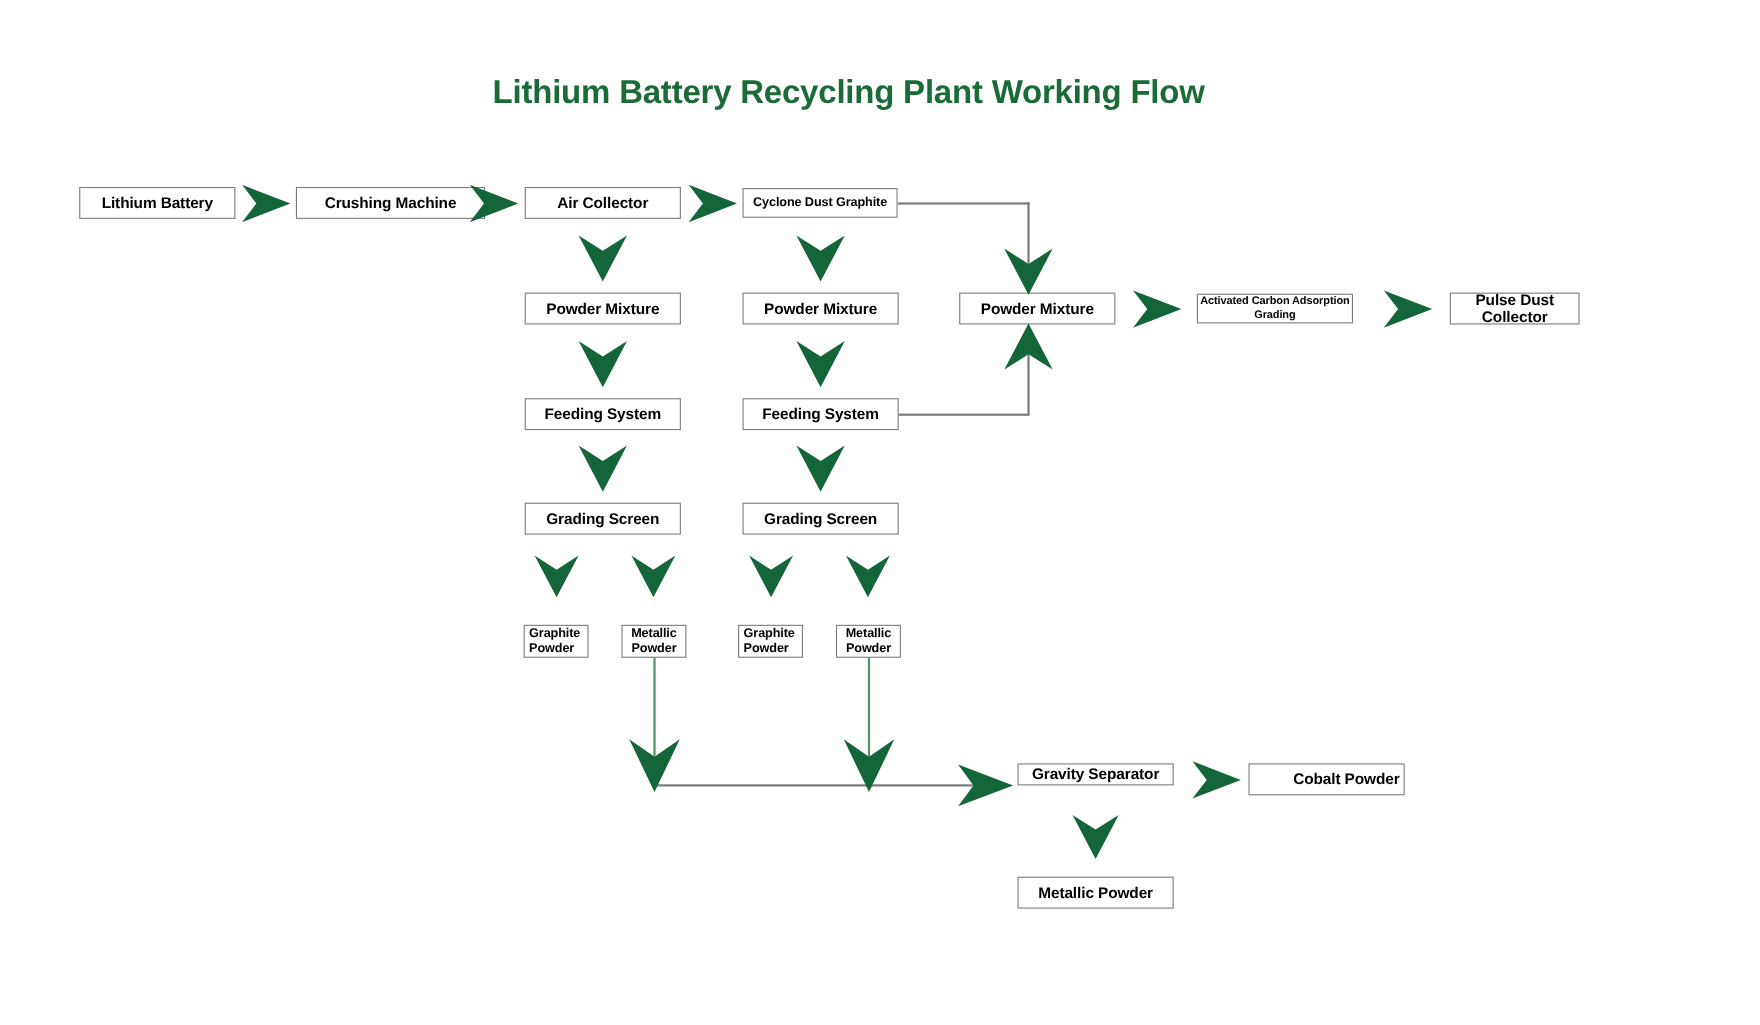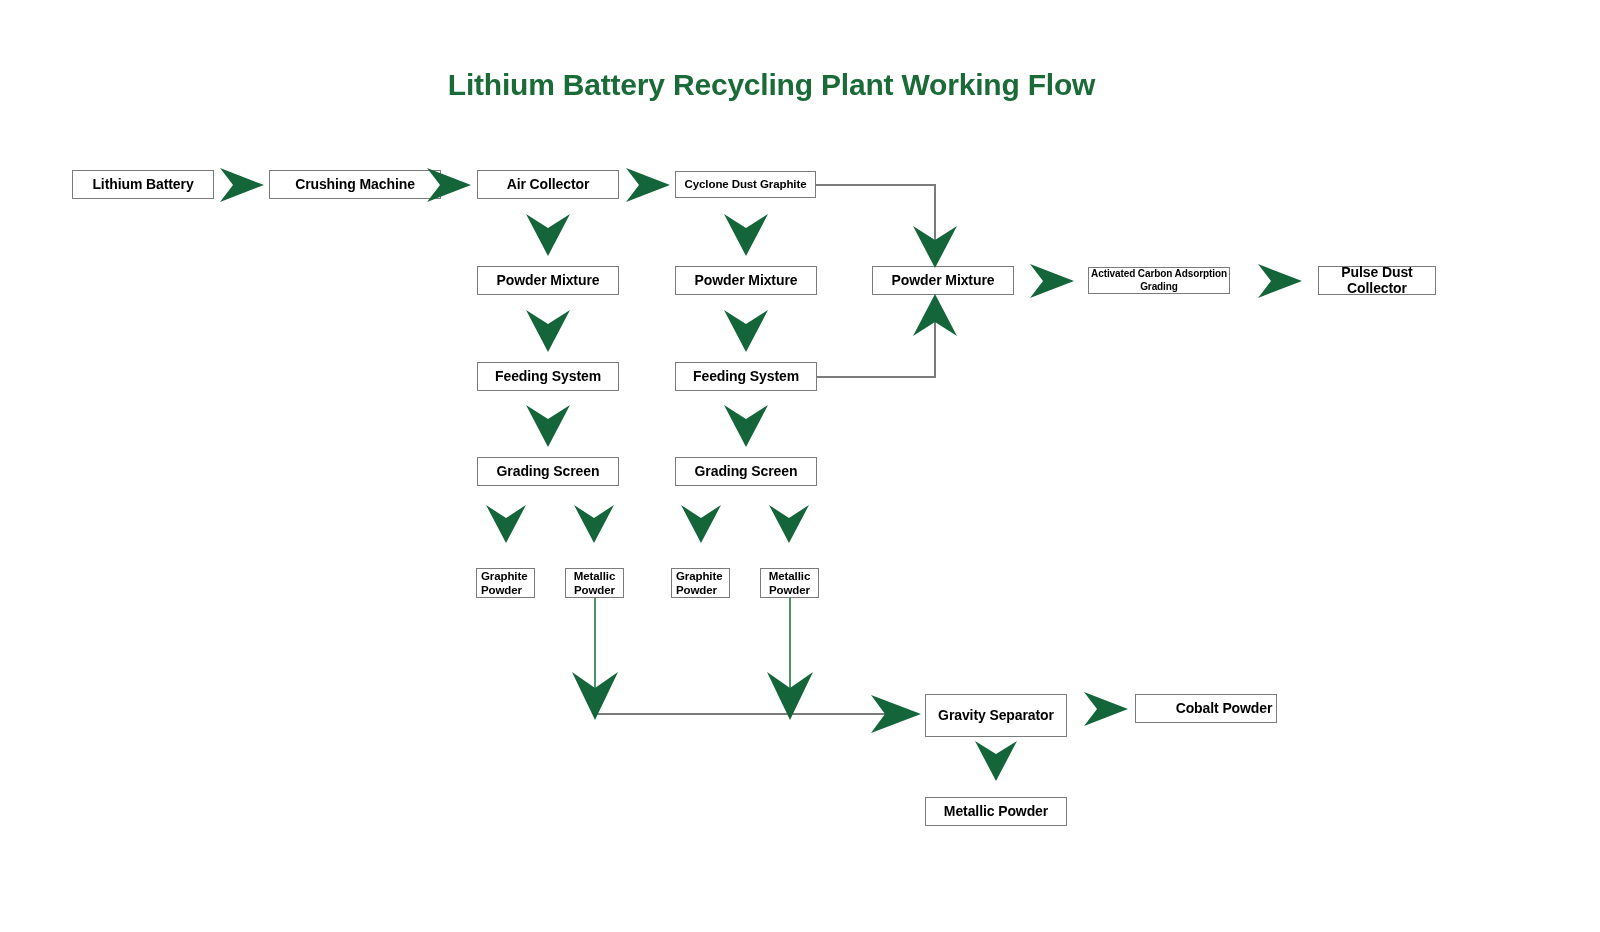--- a/index.html
+++ b/index.html
@@ -159,21 +159,21 @@
   <div class="node sm two-line left-text" style="left:671px; top:568px; width:59px; height:30px; flex-direction:column; align-items:flex-start; justify-content:center;">
     <span>Graphite</span>
     <span>Powder</span>
   </div>
 
   <div class="node sm two-line" style="left:760px; top:568px; width:59px; height:30px; flex-direction:column;">
     <span>Metallic</span>
     <span>Powder</span>
   </div>
 
-  <div class="node" style="left:925px; top:694px; width:142px; height:43px;">
+  <div class="node" style="left:925px; top:694px; width:142px; height:20px;">
     <span>Gravity Separator</span>
   </div>
 
   <div class="node" style="left:1135px; top:694px; width:142px; height:29px;padding-left:36px;">
     <span>Cobalt Powder</span>
   </div>
 
   <div class="node" style="left:925px; top:797px; width:142px; height:29px;">
     <span>Metallic Powder</span>
   </div>

